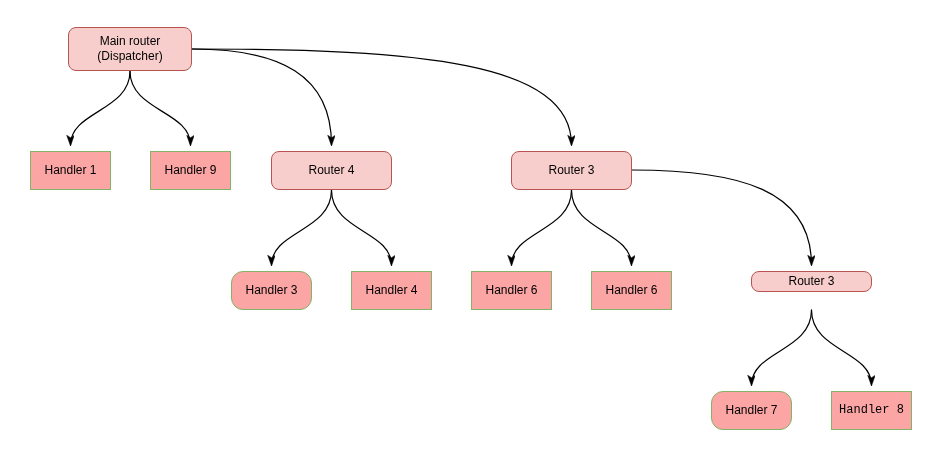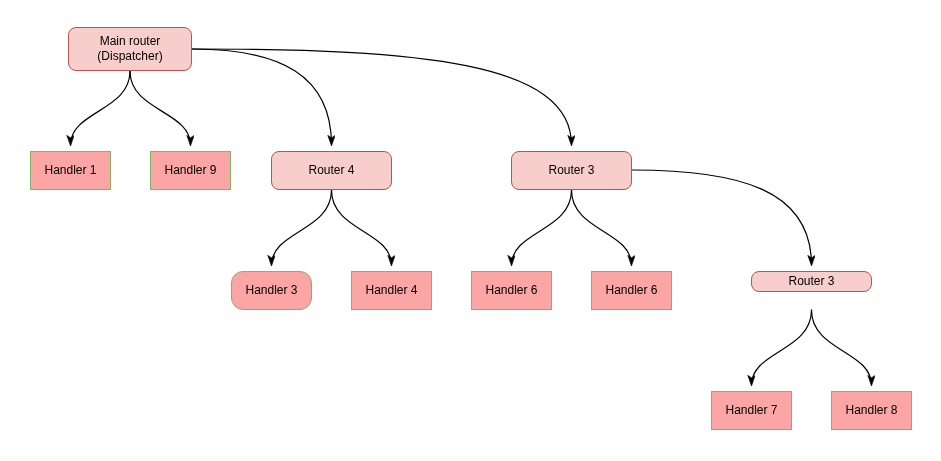--- a/index.html
+++ b/index.html
@@ -86,17 +86,17 @@
 (Dispatcher)</span></div>
       <div class="node node-handler" style="left: 30px; top: 151px; width: 81px; height: 39px;"><span class="node-label">Handler 1</span></div>
       <div class="node node-handler" style="left: 150px; top: 151px; width: 81px; height: 39px;"><span class="node-label">Handler 9</span></div>
       <div class="node node-router" style="left: 271px; top: 151px; width: 121px; height: 39px;"><span class="node-label">Router 4</span></div>
       <div class="node node-router" style="left: 511px; top: 151px; width: 121px; height: 39px;"><span class="node-label">Router 3</span></div>
       <div class="node node-handler" style="left: 231px; top: 271px; width: 81px; height: 39px; border-radius: 12px;"><span class="node-label">Handler 3</span></div>
       <div class="node node-handler" style="left: 351px; top: 271px; width: 81px; height: 39px;"><span class="node-label">Handler 4</span></div>
       <div class="node node-handler" style="left: 471px; top: 271px; width: 81px; height: 39px;"><span class="node-label">Handler 6</span></div>
       <div class="node node-handler" style="left: 591px; top: 271px; width: 81px; height: 39px;"><span class="node-label">Handler 6</span></div>
       <div class="node node-router" style="left: 751px; top: 271px; width: 121px; height: 21px;"><span class="node-label">Router 3</span></div>
-      <div class="node node-handler" style="left: 711px; top: 391px; width: 81px; height: 39px;"><span class="node-label">Handler 7</span></div>
-      <div class="node node-handler" style="left: 831px; top: 391px; width: 81px; height: 39px;"><span class="node-label">Handler 8</span></div>
+      <div class="node node-handler" style="left: 711px; top: 391px; width: 81px; height: 39px; border-radius: 12px;"><span class="node-label">Handler 7</span></div>
+      <div class="node node-handler" style="left: 831px; top: 391px; width: 81px; height: 39px; font-family: Liberation Mono, monospace;"><span class="node-label">Handler 8</span></div>
     </div>
 
 </div>
 
 </body></html>

